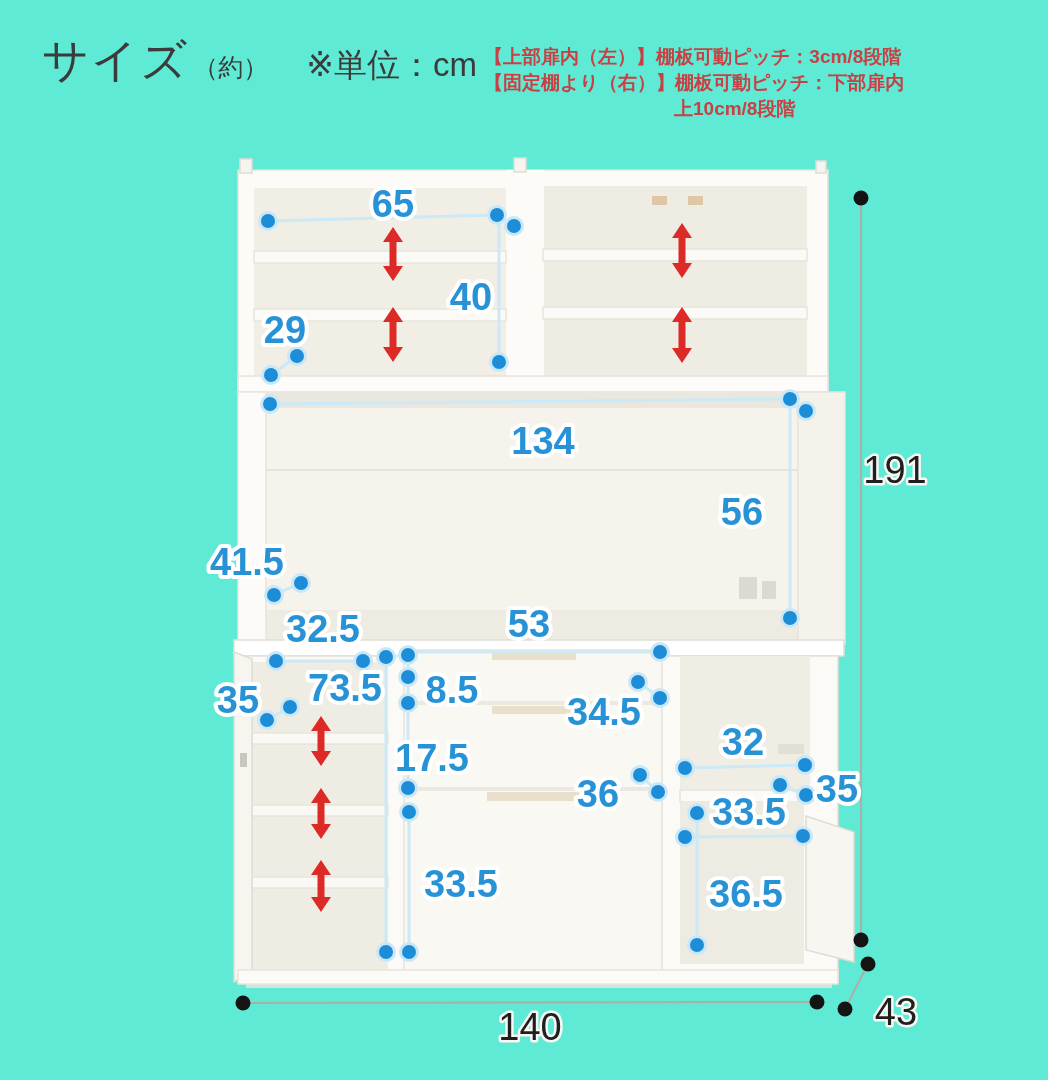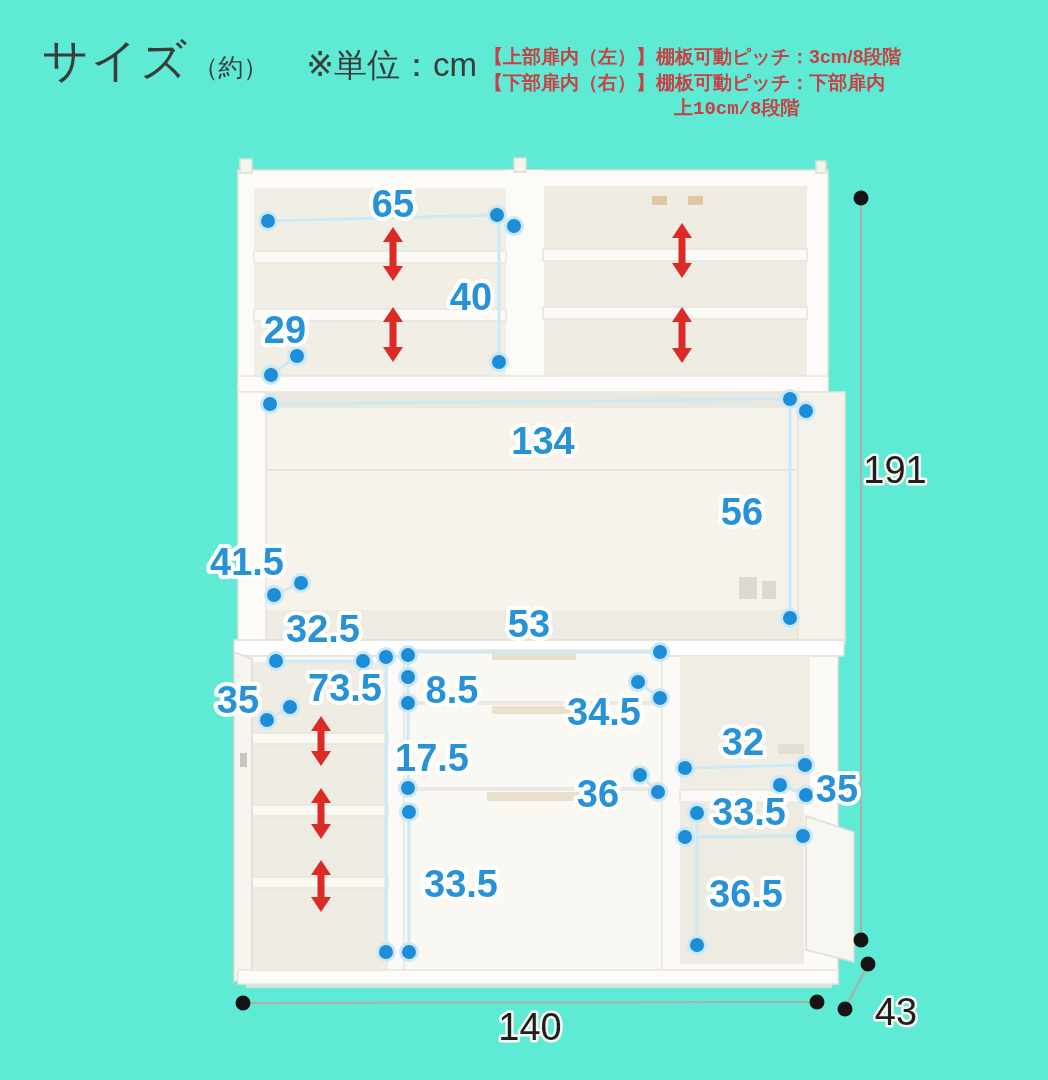--- a/index.html
+++ b/index.html
@@ -15,21 +15,21 @@
   .t1{font-size:46px;font-weight:500;letter-spacing:2px;}
   .t2{font-size:25px;font-weight:500;margin-left:4px;}
   .t3{font-size:33px;font-weight:500;margin-left:38px;}
   .notes{
     position:absolute;left:484px;top:44px;
   }
   .note-row{
     font-size:19px;line-height:26px;font-weight:bold;color:#c84043;white-space:nowrap;
   }
   .note-row .nlabel{display:inline-block;min-width:172px;}
-  .note-row.cont{padding-left:190px;font-family:Liberation Mono, monospace;}
+  .note-row.cont{padding-left:190px;}
   svg{position:absolute;left:0;top:0;}
   svg text{font-family:"Liberation Sans","DejaVu Sans",sans-serif;}
   .dim-blue{
     fill:#2892d6;font-size:38px;font-weight:bold;
     paint-order:stroke;stroke:#ffffff;stroke-width:8px;stroke-linejoin:round;
   }
   .dim-black{
     fill:#1f1f1d;font-size:38px;font-weight:400;
     paint-order:stroke;stroke:#f6f6f3;stroke-width:5px;stroke-linejoin:round;
   }
@@ -38,21 +38,21 @@
 <body>
 
 <div class="stage">
   <div class="hdr">
     <span class="t1">サイズ</span>
     <span class="t2">（約）</span>
     <span class="t3">※単位：cm</span>
   </div>
   <div class="notes" id="notes">
       <div class="note-row"><span class="nlabel">【上部扉内（左）】</span><span>棚板可動ピッチ：3cm/8段階</span></div>
-      <div class="note-row"><span class="nlabel">【下部扉内（右）】</span><span>棚板可動ピッチ：下部扉内</span></div>
+      <div class="note-row"><span class="nlabel">【固定棚より（右）】</span><span>棚板可動ピッチ：下部扉内</span></div>
       <div class="note-row cont"><span>上10cm/8段階</span></div>
     </div>
   <svg id="diagram-svg" width="1048" height="1080" viewBox="0 0 1048 1080">
       <rect x="238" y="170" width="590" height="222" fill="#fcfbf8" stroke="#e4e1d9" stroke-width="1.5" opacity="1"></rect>
       <rect x="254" y="188" width="252" height="190" fill="#f1eee5" stroke="none" stroke-width="0" opacity="1"></rect>
       <rect x="543" y="186" width="264" height="192" fill="#efece3" stroke="none" stroke-width="0" opacity="1"></rect>
       <rect x="506" y="170" width="38" height="222" fill="#fcfbf8" stroke="none" stroke-width="0" opacity="1"></rect>
       <rect x="254" y="251" width="252" height="12" fill="#fbfaf6" stroke="#e8e5dc" stroke-width="1.5" opacity="1"></rect>
       <rect x="254" y="309" width="252" height="12" fill="#fbfaf6" stroke="#e8e5dc" stroke-width="1.5" opacity="1"></rect>
       <rect x="543" y="249" width="264" height="12" fill="#fbfaf6" stroke="#e8e5dc" stroke-width="1.5" opacity="1"></rect>

